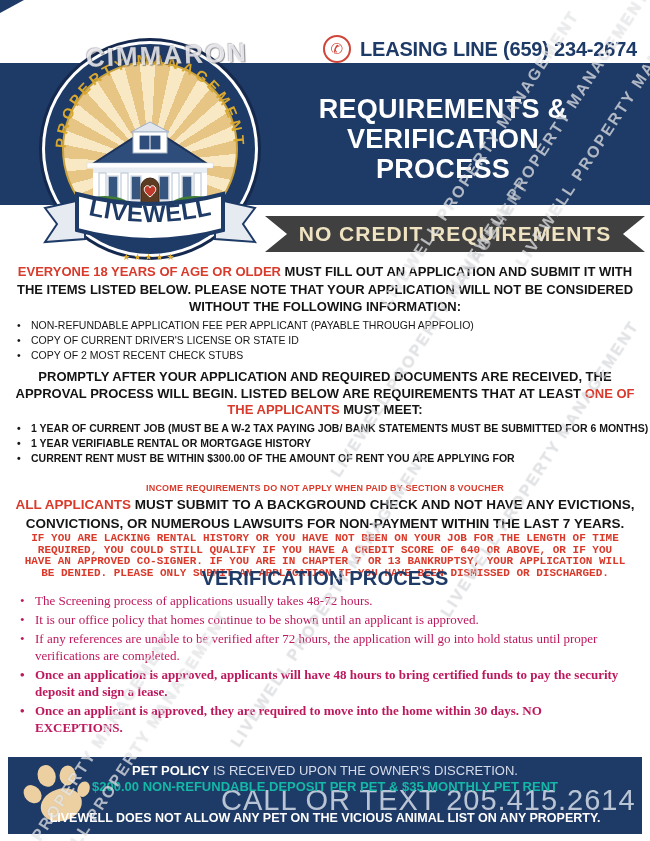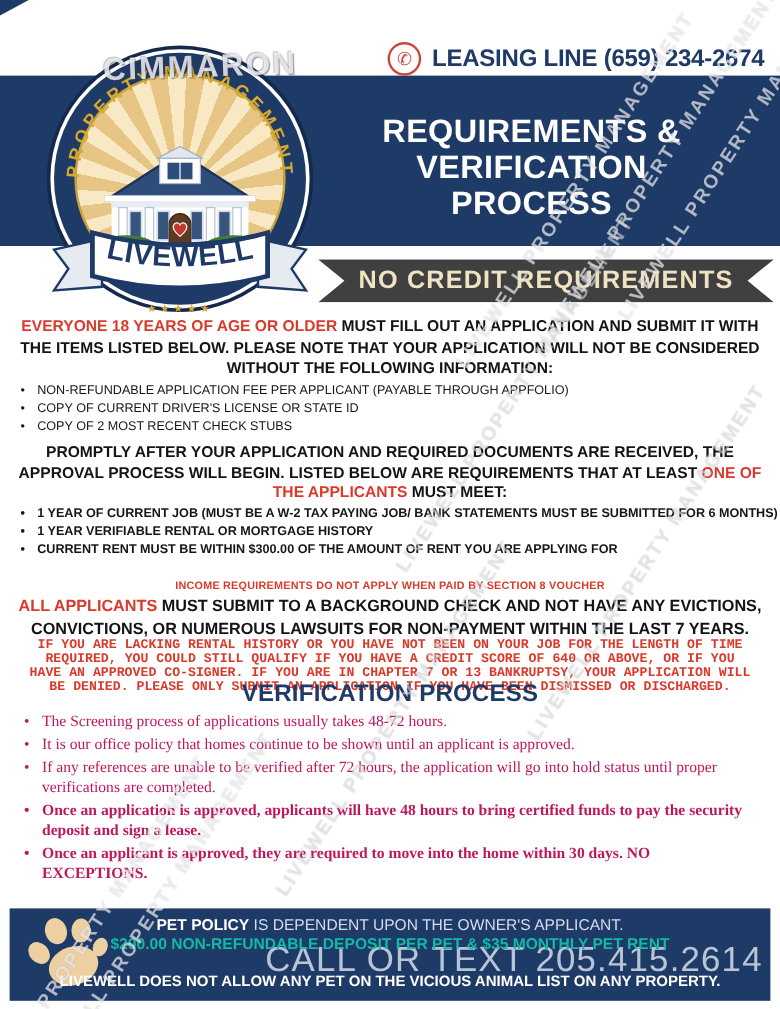--- a/index.html
+++ b/index.html
@@ -195,21 +195,21 @@
 
   <div class="footer">
     <svg class="paw" width="72" height="70" viewBox="0 0 72 70">
       <ellipse cx="38" cy="46" rx="21" ry="16" fill="#ecd0a2"></ellipse>
       <ellipse cx="14" cy="27" rx="8" ry="10" fill="#ecd0a2" transform="rotate(-25 14 27)"></ellipse>
       <ellipse cx="33" cy="14" rx="9" ry="11" fill="#ecd0a2"></ellipse>
       <ellipse cx="53" cy="20" rx="8" ry="10" fill="#ecd0a2" transform="rotate(20 53 20)"></ellipse>
       <ellipse cx="64" cy="38" rx="6" ry="8" fill="#ecd0a2" transform="rotate(40 64 38)"></ellipse>
     </svg>
     <div class="f1">
-      <span class="b1">PET POLICY</span><span> IS DEPENDENT UPON THE OWNER'S APPLICANT.</span>
+      <span class="b1">PET POLICY</span><span> IS RECEIVED UPON THE OWNER'S DISCRETION.</span>
     </div>
     <div class="f2">$200.00 NON-REFUNDABLE DEPOSIT PER PET &amp; $35 MONTHLY PET RENT</div>
     <div class="fcall">CALL OR TEXT 205.415.2614</div>
     <div class="f3">LIVEWELL DOES NOT ALLOW ANY PET ON THE VICIOUS ANIMAL LIST ON ANY PROPERTY.</div>
   </div>
 
   <div class="wm brand">CIMMARON</div>
   <div class="wm diag" style="left:265px;top:150px;">LIVEWELL PROPERTY MANAGEMENT</div>
   <div class="wm diag" style="left:335px;top:130px;">LIVEWELL PROPERTY MANAGEMENT</div>
   <div class="wm diag" style="left:400px;top:110px;">LIVEWELL PROPERTY MANAGEMENT</div>

